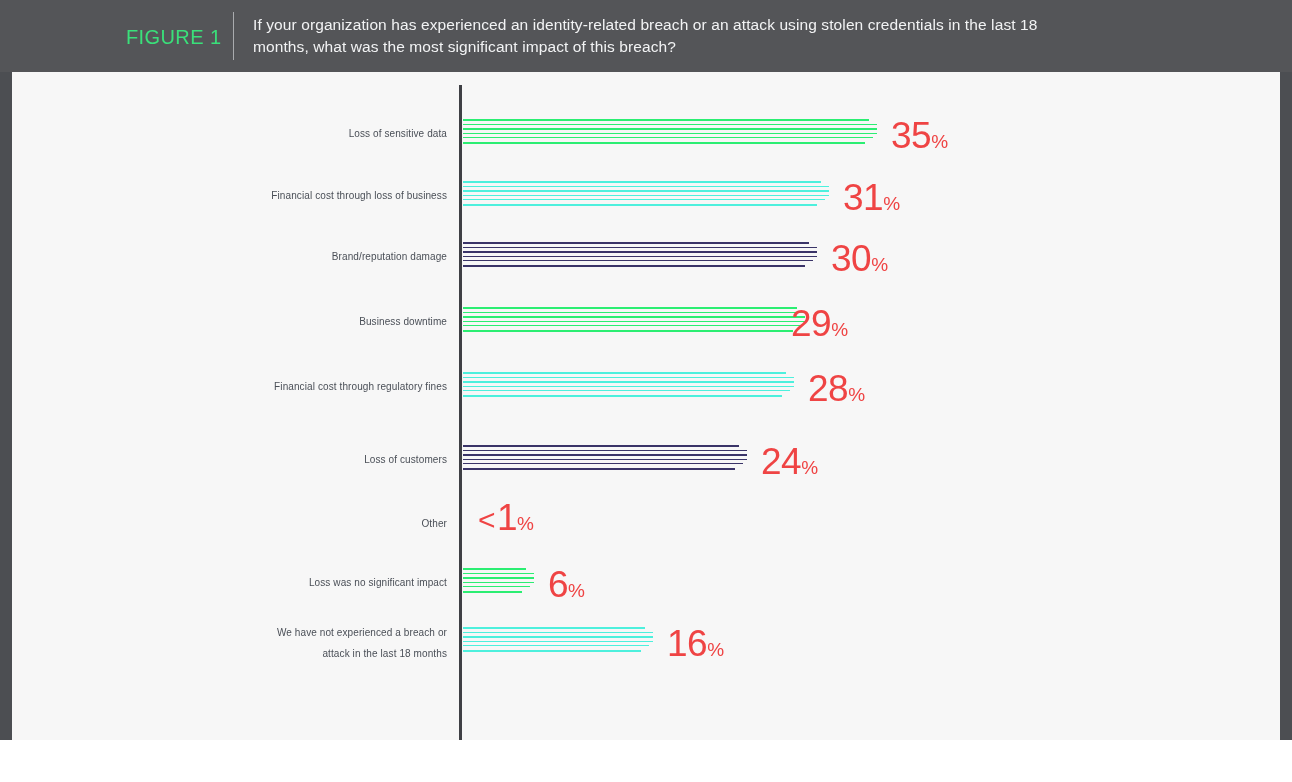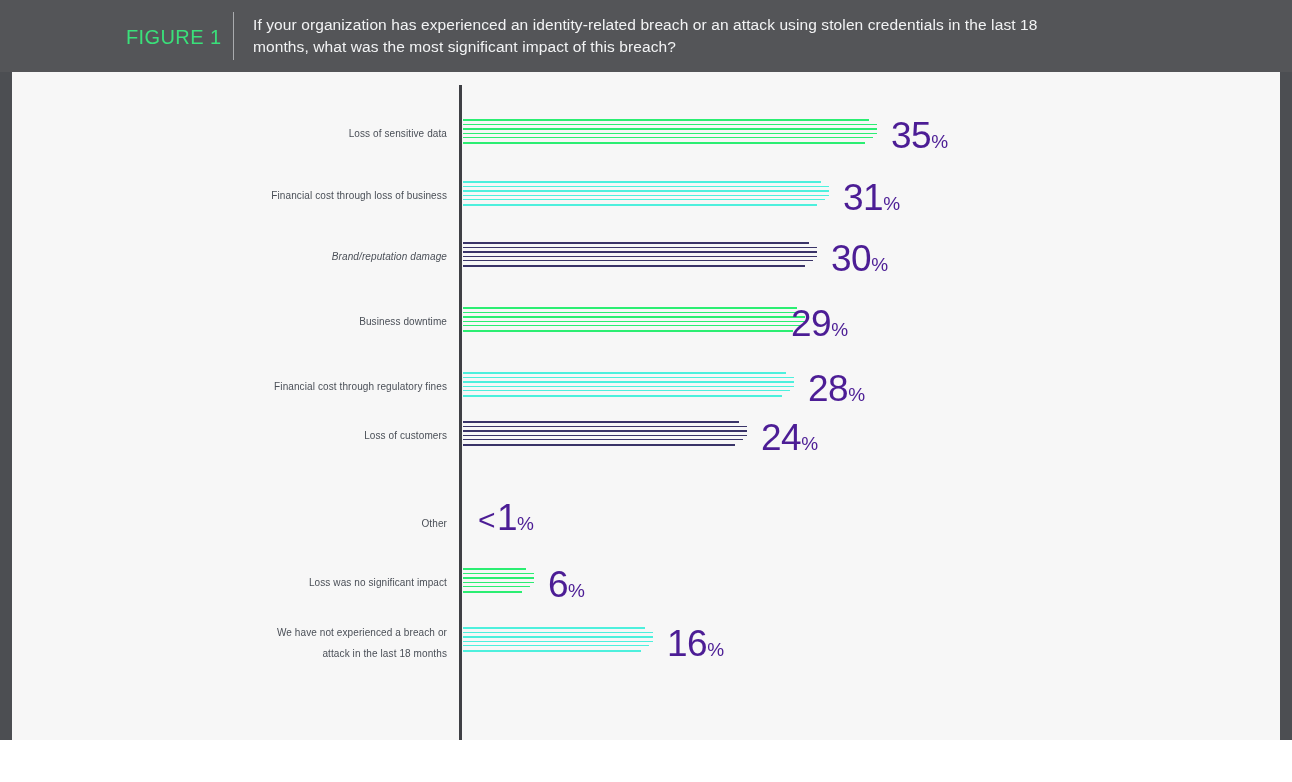--- a/index.html
+++ b/index.html
@@ -54,21 +54,21 @@
   
   .bar{
     position:absolute;left:451px;top:0;height:27px;
   }
   .bar .stripe{
     position:absolute;left:0;height:2px;border-radius:0;
   }
 
   .value{
     position:absolute;top:-9px;
-    color:#4c1d95;
+    color:#ef4444;
     font-size:37px;font-weight:400;letter-spacing:-.5px;
     white-space:nowrap;
   }
   .value .pct{font-size:19px;letter-spacing:0;}
   .value .lt{font-size:30px;margin-right:2px;}
 
   
   #bottom{
     position:absolute;left:0;top:740px;width:1292px;height:42px;
     background:#ffffff;
@@ -108,21 +108,21 @@
             <div class="stripe" style="top: 0px; width: 358px; height: 2px; background: rgb(77, 240, 221);"></div>
             <div class="stripe" style="top: 5px; width: 366px; height: 1px; background: rgb(77, 240, 221);"></div>
             <div class="stripe" style="top: 9px; width: 366px; height: 2px; background: rgb(77, 240, 221);"></div>
             <div class="stripe" style="top: 14px; width: 366px; height: 1px; background: rgb(77, 240, 221);"></div>
             <div class="stripe" style="top: 18px; width: 362px; height: 1px; background: rgb(77, 240, 221);"></div>
             <div class="stripe" style="top: 23px; width: 354px; height: 2px; background: rgb(77, 240, 221);"></div>
           </div>
           <div class="value" style="left: 831px;"><span class="num">31</span><span class="pct">%</span></div>
         </div>
         <div class="row" style="top: 175px;">
-          <div class="row-label" style="top: 0px; font-style: italic;"><span>Brand/reputation damage</span></div>
+          <div class="row-label" style="top: 0px;"><span>Brand/reputation damage</span></div>
           <div class="bar" style="top: -5px;">
             <div class="stripe" style="top: 0px; width: 346px; height: 2px; background: rgb(58, 52, 104);"></div>
             <div class="stripe" style="top: 5px; width: 354px; height: 1px; background: rgb(58, 52, 104);"></div>
             <div class="stripe" style="top: 9px; width: 354px; height: 2px; background: rgb(58, 52, 104);"></div>
             <div class="stripe" style="top: 14px; width: 354px; height: 1px; background: rgb(58, 52, 104);"></div>
             <div class="stripe" style="top: 18px; width: 350px; height: 1px; background: rgb(58, 52, 104);"></div>
             <div class="stripe" style="top: 23px; width: 342px; height: 2px; background: rgb(58, 52, 104);"></div>
           </div>
           <div class="value" style="left: 819px;"><span class="num">30</span><span class="pct">%</span></div>
         </div>
@@ -143,21 +143,21 @@
           <div class="bar" style="top: -5px;">
             <div class="stripe" style="top: 0px; width: 323px; height: 2px; background: rgb(77, 240, 221);"></div>
             <div class="stripe" style="top: 5px; width: 331px; height: 1px; background: rgb(77, 240, 221);"></div>
             <div class="stripe" style="top: 9px; width: 331px; height: 2px; background: rgb(77, 240, 221);"></div>
             <div class="stripe" style="top: 14px; width: 331px; height: 1px; background: rgb(77, 240, 221);"></div>
             <div class="stripe" style="top: 18px; width: 327px; height: 1px; background: rgb(77, 240, 221);"></div>
             <div class="stripe" style="top: 23px; width: 319px; height: 2px; background: rgb(77, 240, 221);"></div>
           </div>
           <div class="value" style="left: 796px;"><span class="num">28</span><span class="pct">%</span></div>
         </div>
-        <div class="row" style="top: 354px;">
+        <div class="row" style="top: 378px;">
           <div class="row-label" style="top: 0px;"><span>Loss of customers</span></div>
           <div class="bar" style="top: -5px;">
             <div class="stripe" style="top: 0px; width: 276px; height: 2px; background: rgb(58, 52, 104);"></div>
             <div class="stripe" style="top: 5px; width: 284px; height: 1px; background: rgb(58, 52, 104);"></div>
             <div class="stripe" style="top: 9px; width: 284px; height: 2px; background: rgb(58, 52, 104);"></div>
             <div class="stripe" style="top: 14px; width: 284px; height: 1px; background: rgb(58, 52, 104);"></div>
             <div class="stripe" style="top: 18px; width: 280px; height: 1px; background: rgb(58, 52, 104);"></div>
             <div class="stripe" style="top: 23px; width: 272px; height: 2px; background: rgb(58, 52, 104);"></div>
           </div>
           <div class="value" style="left: 749px;"><span class="num">24</span><span class="pct">%</span></div>

